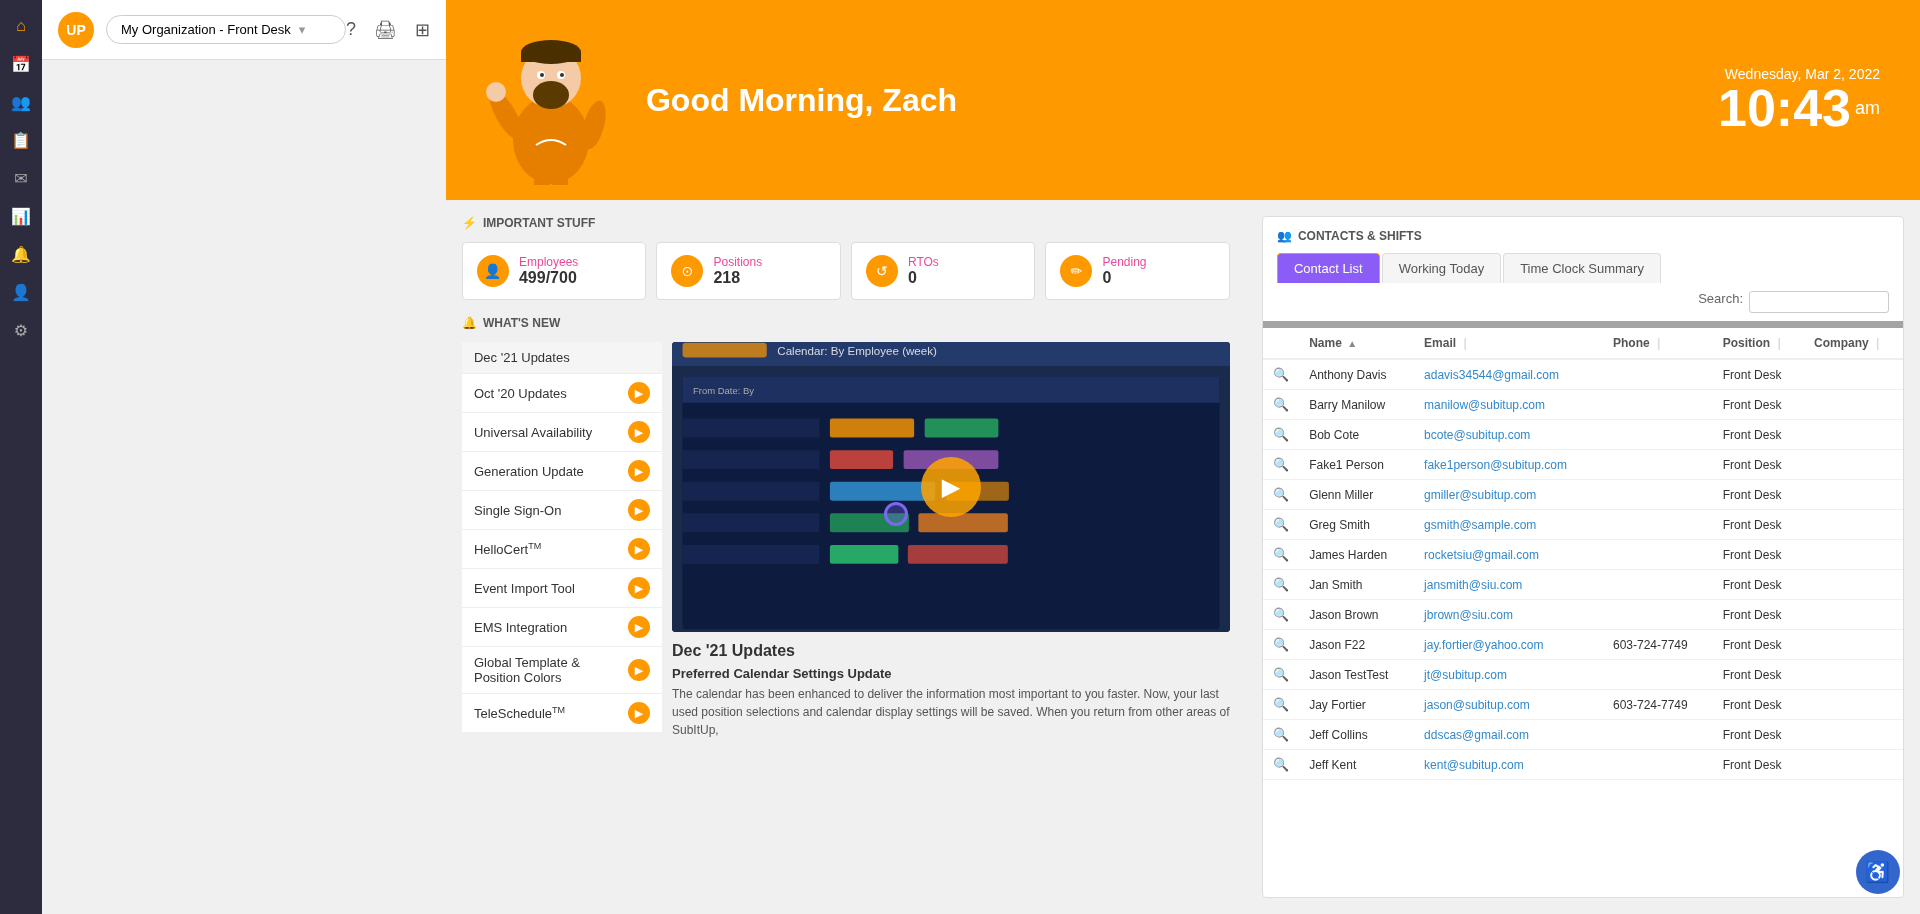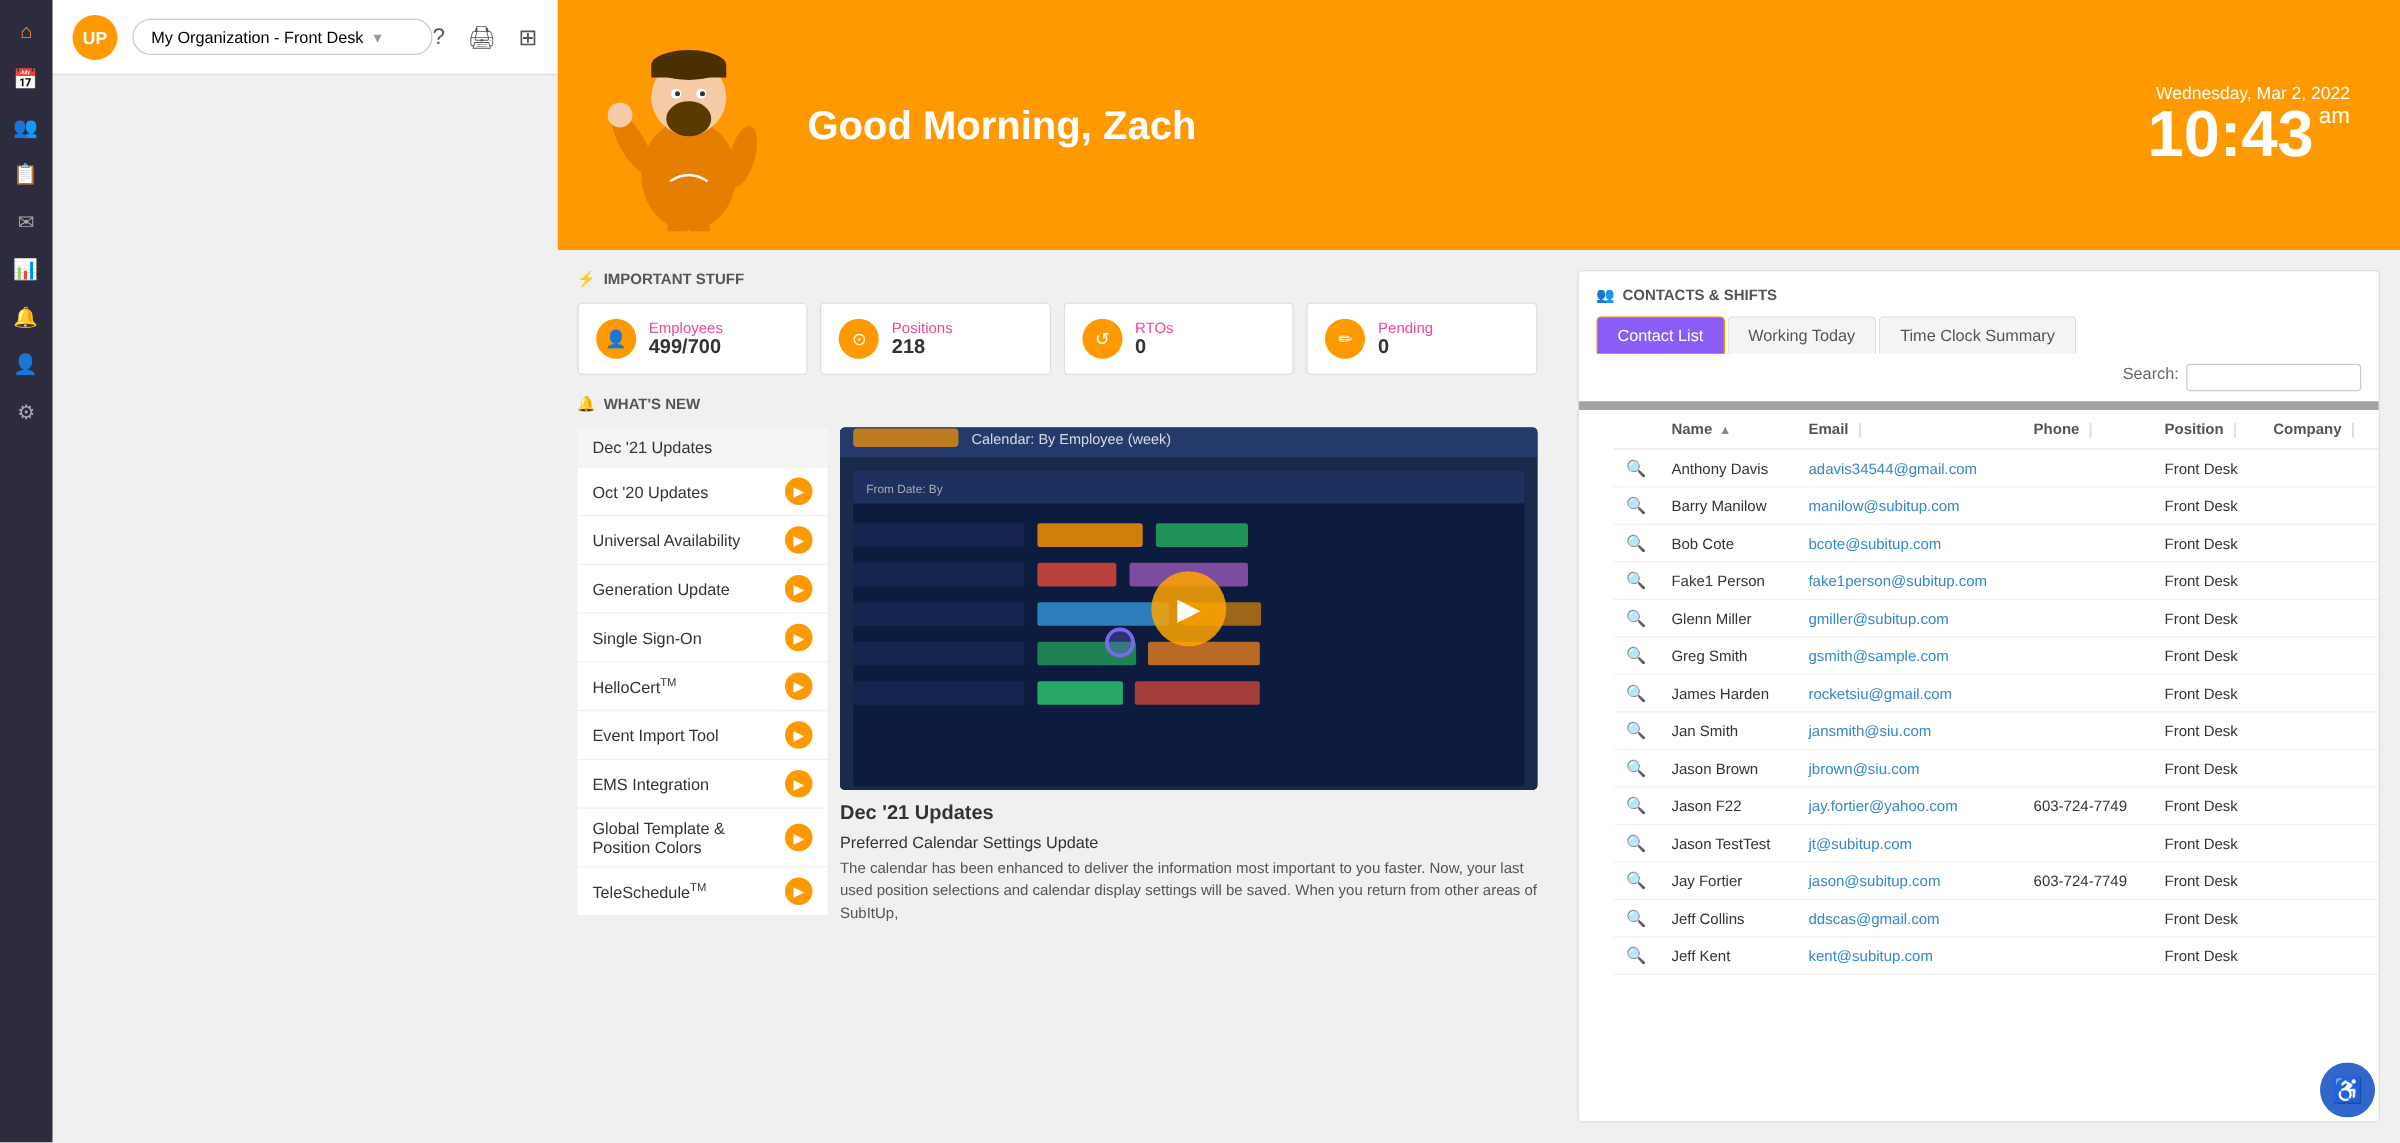--- a/index.html
+++ b/index.html
@@ -240,21 +240,21 @@
       border-bottom: 7px solid #a3a3a3;
     }
     .search-label { color: #666; font-size: 13px; margin-right: 6px; }
     .search-input {
       border: 1px solid #ccc;
       border-radius: 3px;
       padding: 3px 8px;
       font-size: 12px;
       width: 140px;
     }
-    .contacts-table { flex: 1; overflow-y: auto; padding-left: 28px; }
+    .contacts-table { flex: 1; overflow-y: auto; }
     table { width: 100%; border-collapse: collapse; }
     thead th {
       padding: 8px 10px;
       text-align: left;
       font-size: 12px;
       color: #555;
       border-bottom: 2px solid #eee;
       background: #fff;
       position: sticky;
       top: 0;
@@ -306,21 +306,21 @@
       border-radius: 50%;
       display: flex; align-items: center; justify-content: center;
       color: #fff; font-size: 24px;
       z-index: 2;
       cursor: pointer;
     }
     .video-text {
       padding: 10px 0;
     }
     .video-title { font-size: 16px; font-weight: bold; color: #333; margin-bottom: 6px; }
-    .video-subtitle { font-size: 13px; font-weight: normal; color: #333; margin-bottom: 4px; }
+    .video-subtitle { font-size: 13px; font-weight: bold; color: #333; margin-bottom: 4px; }
     .video-desc { font-size: 12px; color: #555; line-height: 1.5; }
 
     
     .accessibility-btn {
       position: fixed;
       bottom: 20px;
       right: 20px;
       width: 44px; height: 44px;
       background: #3366cc;
       border-radius: 50%;
@@ -409,21 +409,21 @@
 
           <ellipse cx="56" cy="188" rx="12" ry="6" fill="#333"></ellipse>
           <ellipse cx="74" cy="188" rx="12" ry="6" fill="#333"></ellipse>
 
           <path d="M50 135 Q65 125 80 135" stroke="#fff" stroke-width="2" fill="none"></path>
         </svg>
       </div>
       <div class="hero-greeting">Good Morning, Zach</div>
       <div class="hero-datetime">
         <div class="hero-date">Wednesday, Mar 2, 2022</div>
-        <div style="display:flex;align-items:flex-start;justify-content:flex-end;">
+        <div style="display:flex;align-items:center;justify-content:flex-end;">
           <span class="hero-time">10:43</span>
           <span class="hero-ampm">am</span>
         </div>
       </div>
     </div>
 
     <div class="two-col">
 
       <div class="left-panel">
 

